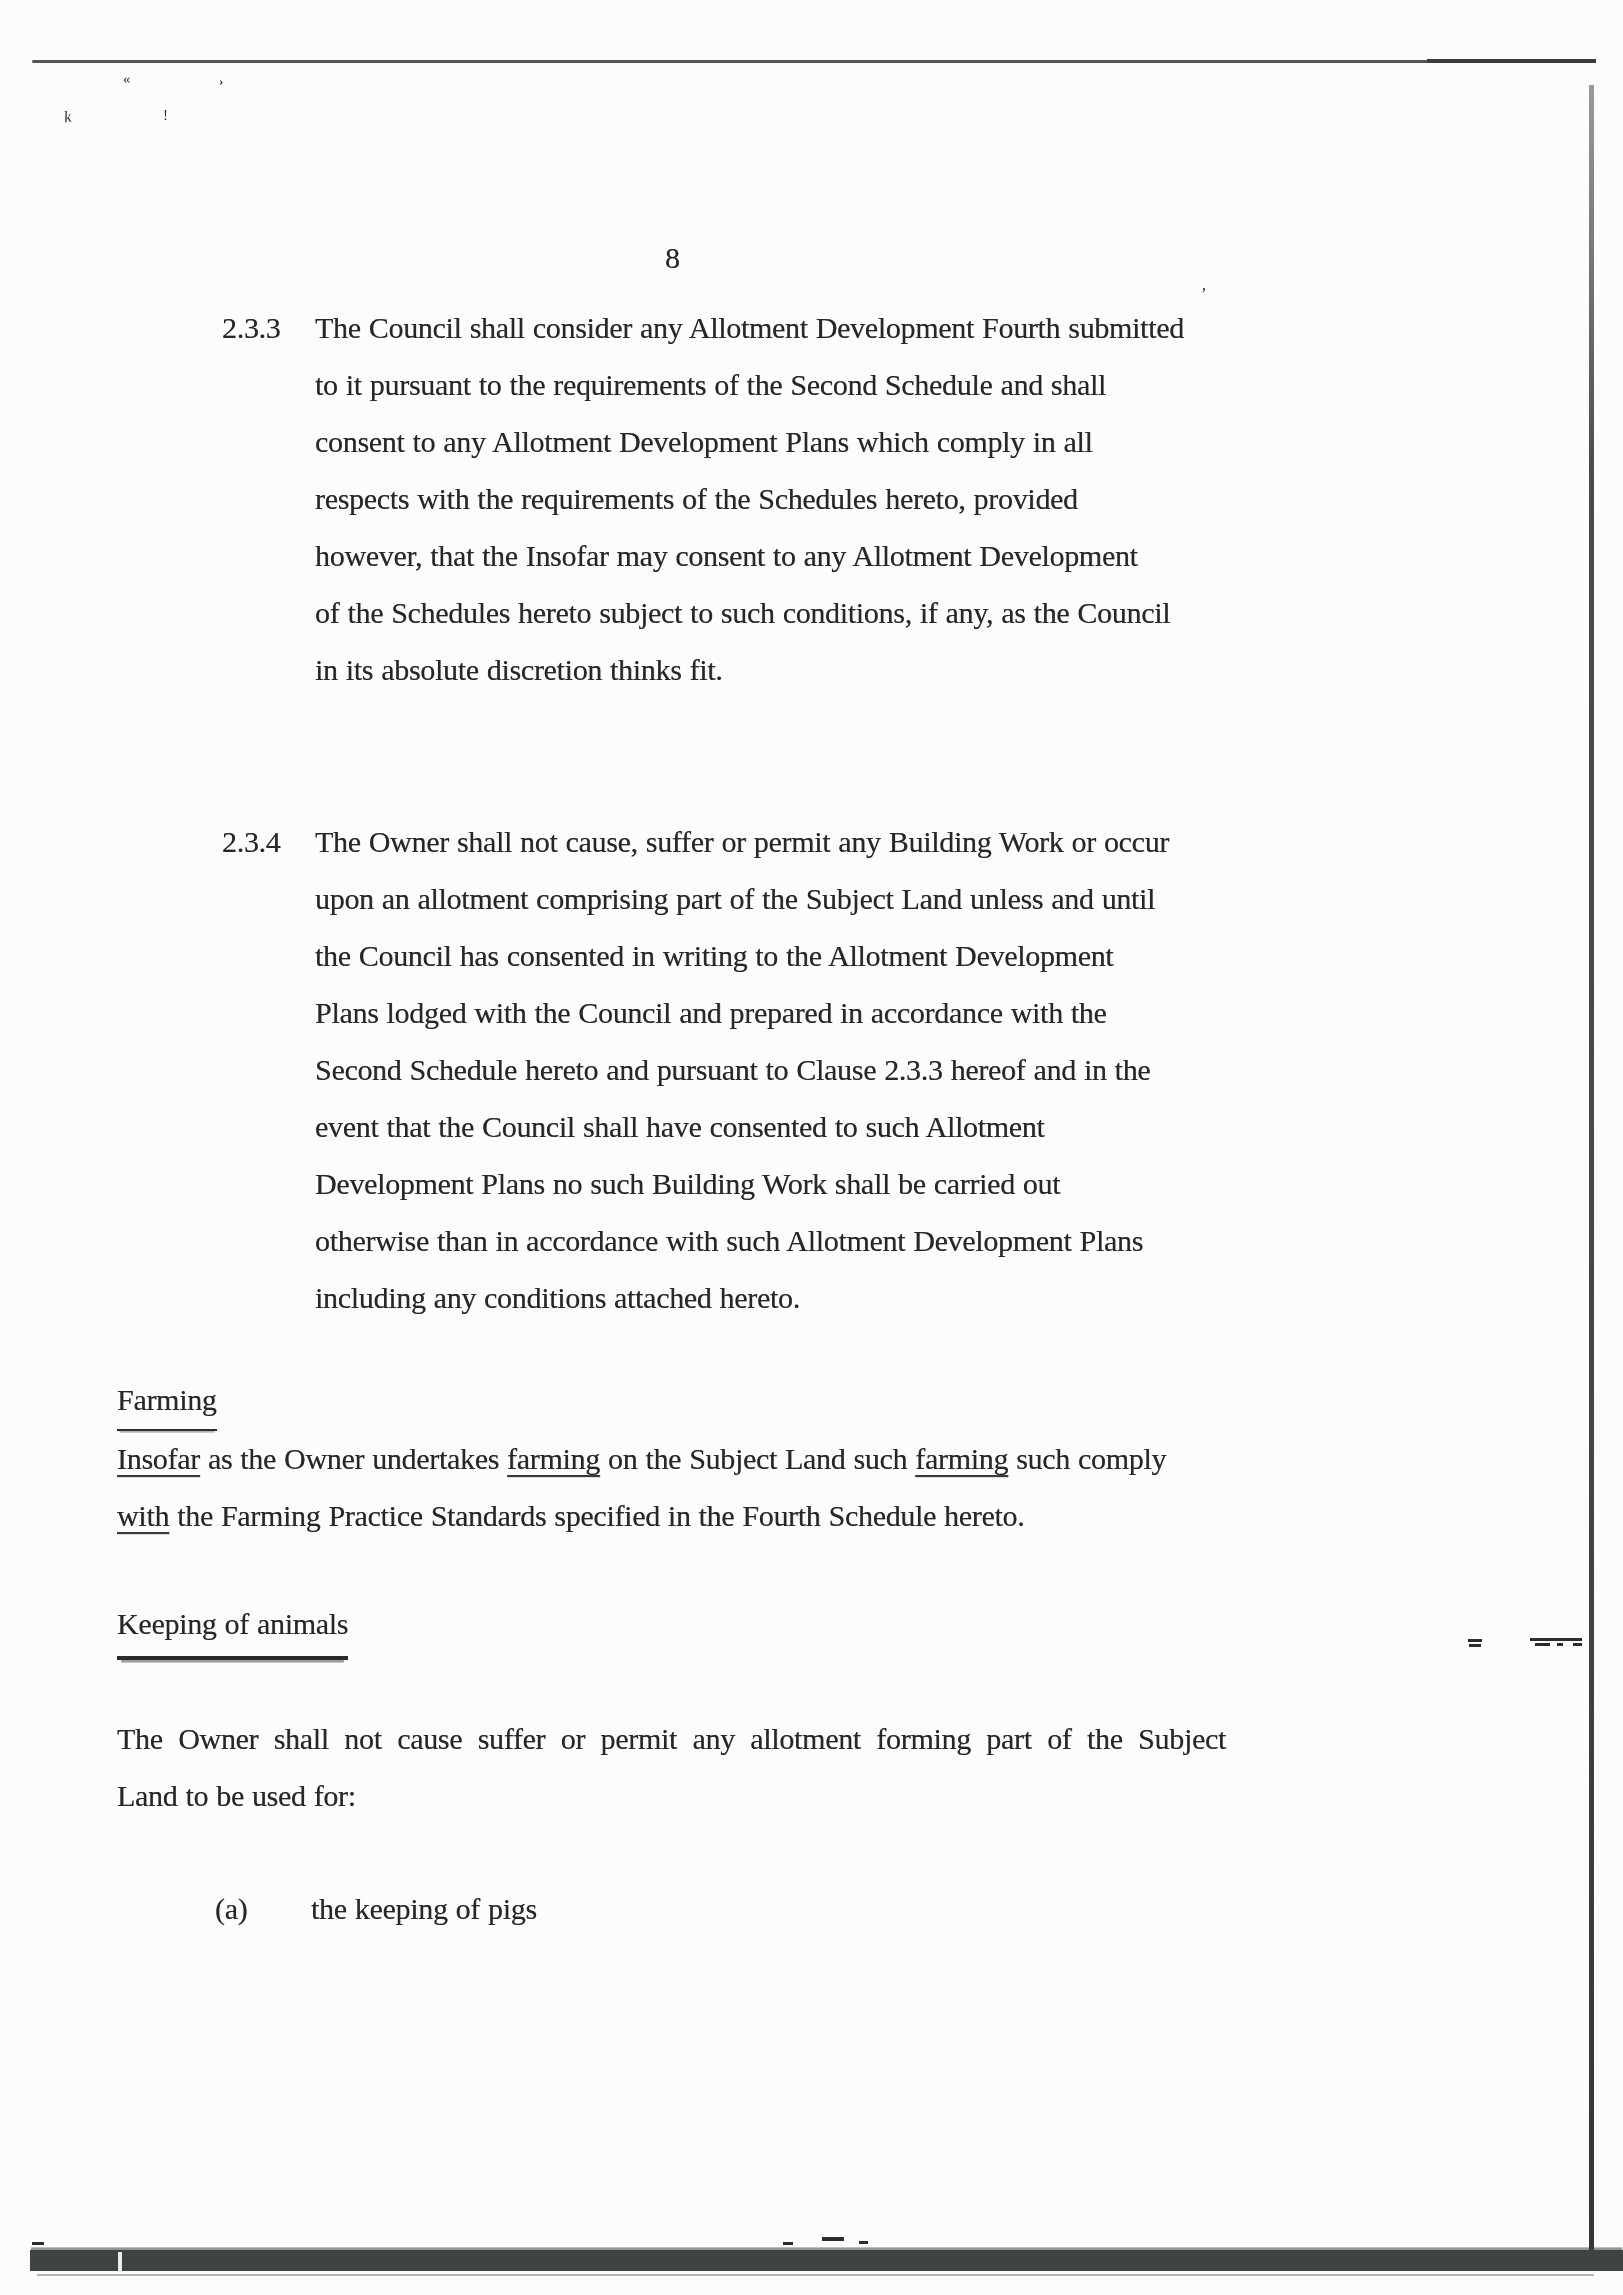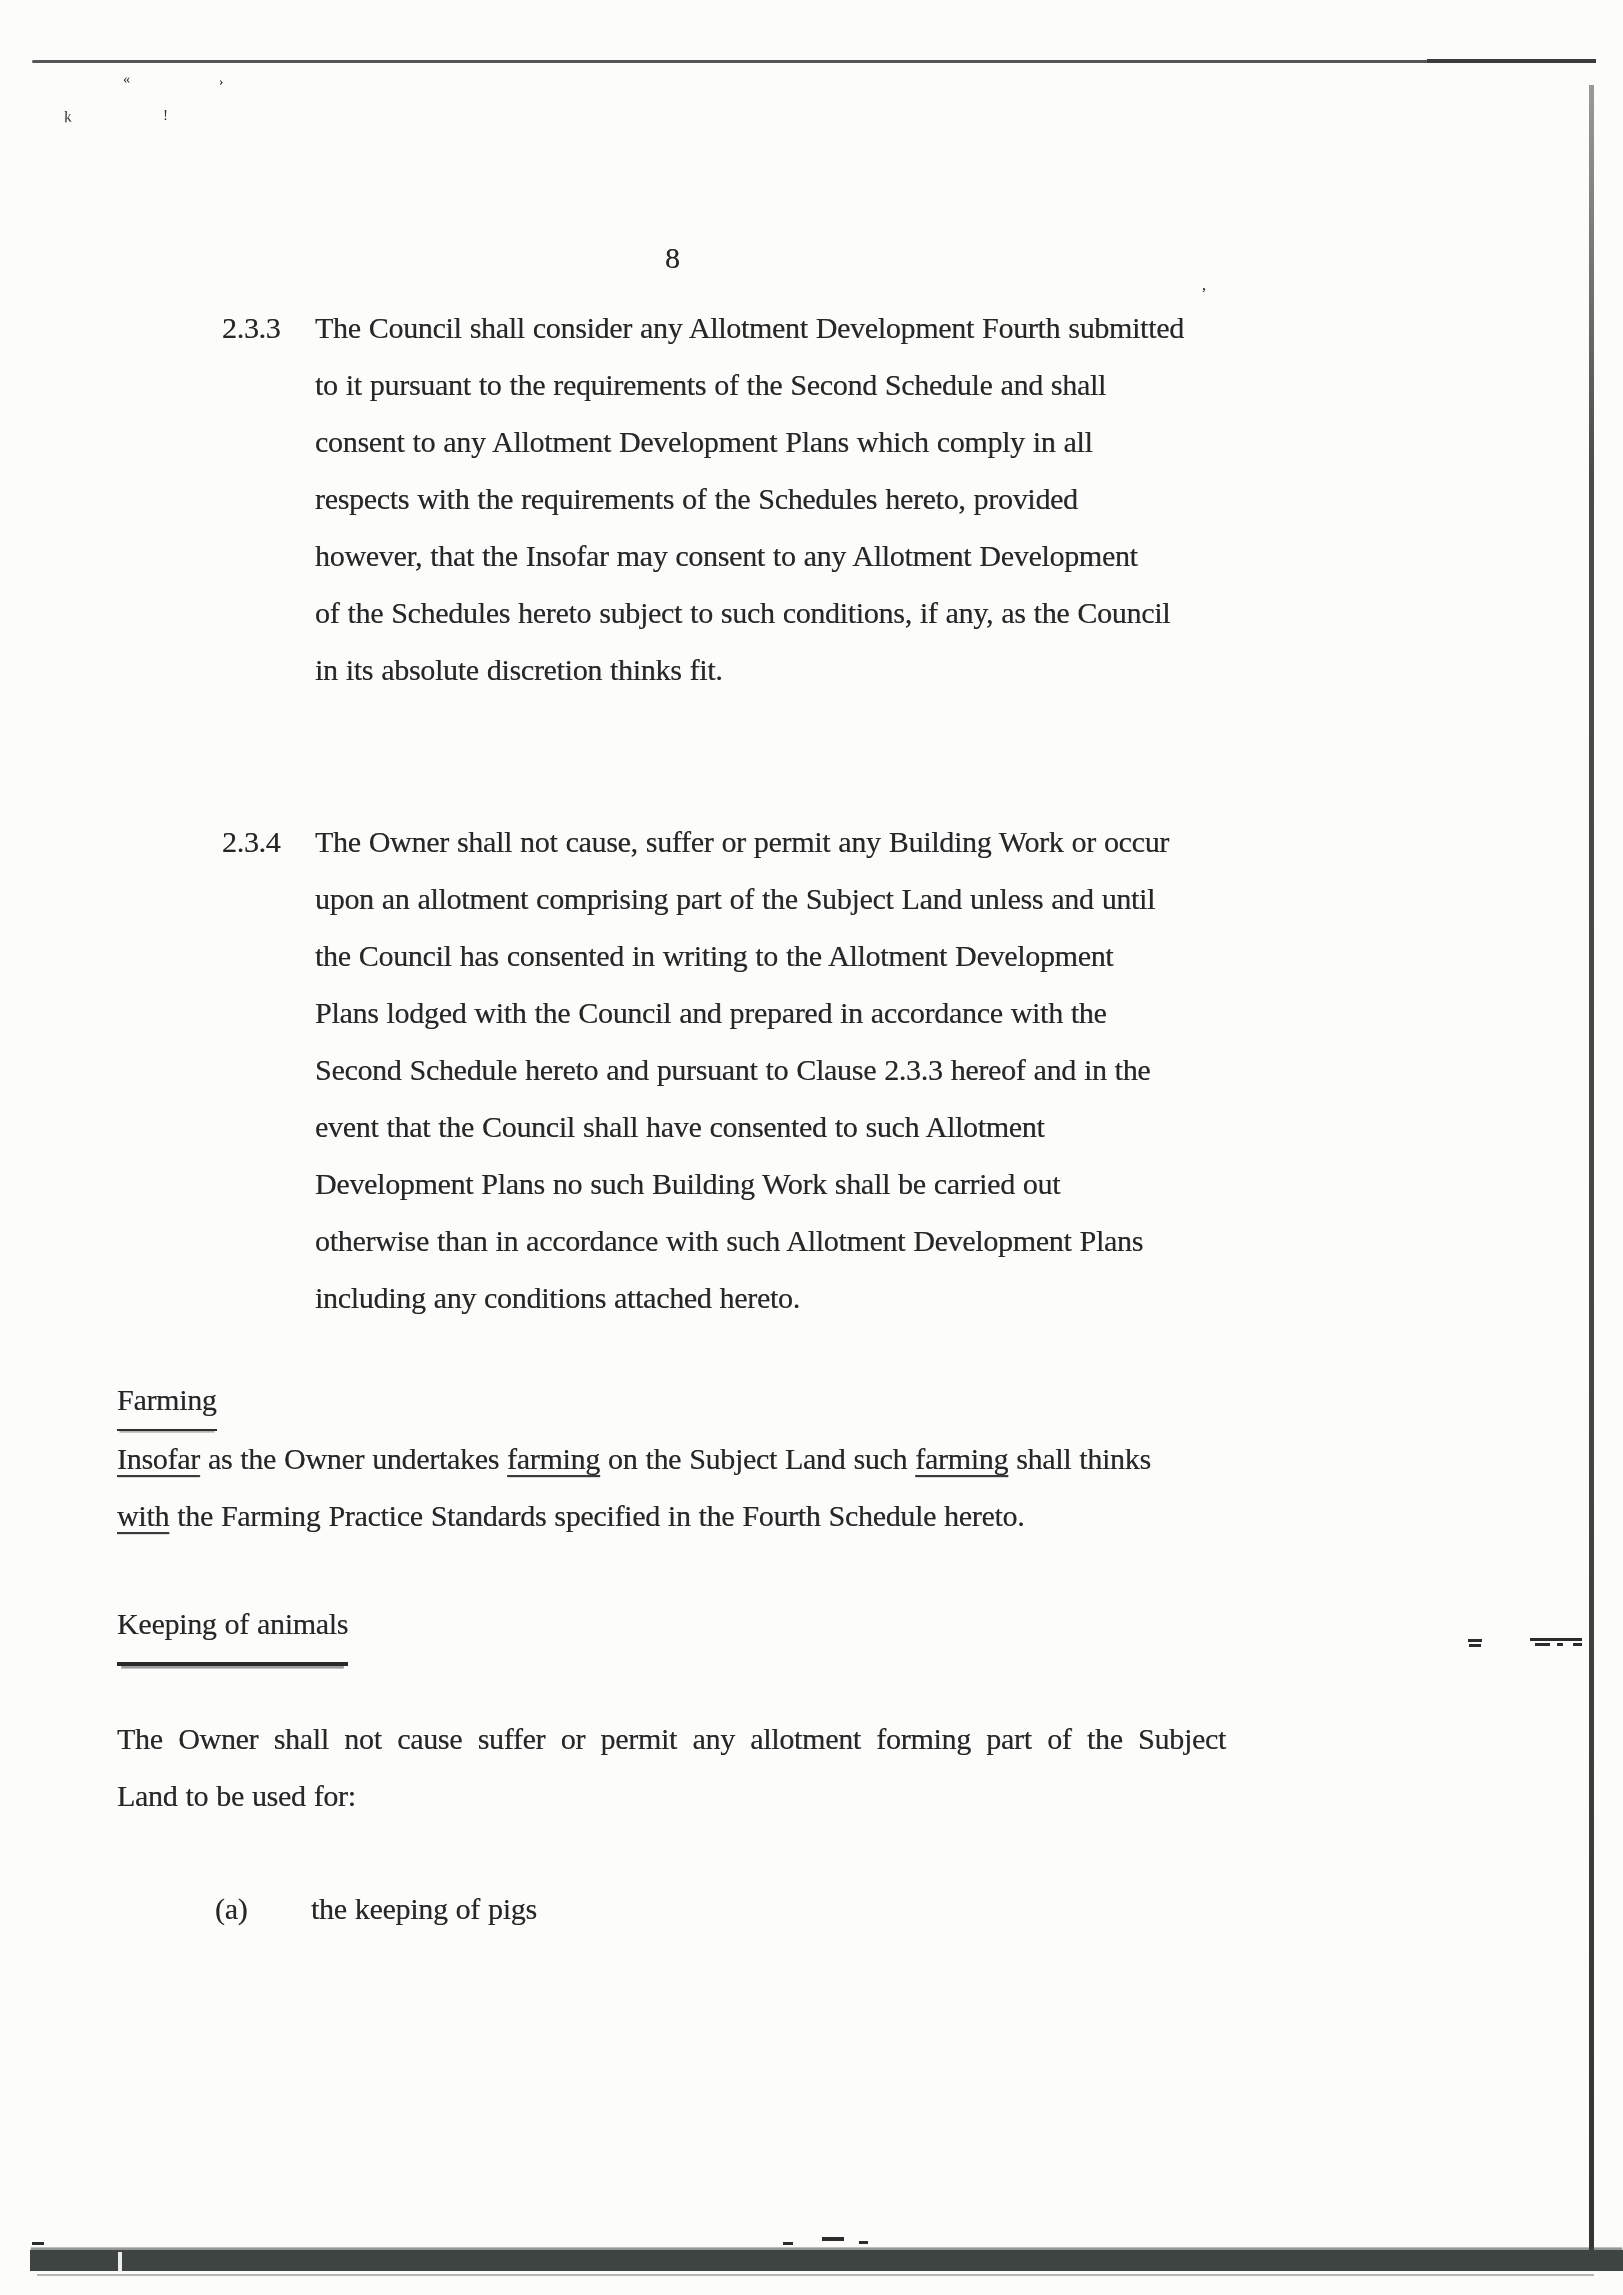--- a/index.html
+++ b/index.html
@@ -29,21 +29,21 @@
   }
   .heading-underline{
     display:inline-block;
     border-bottom:2.5px solid #2e2e2e;
     padding-bottom:0.8px;
     box-shadow:0 4.2px 0 -2.5px rgba(46,46,46,0.35);
   }
   .heading-underline-thick{
     display:inline-block;
     border-bottom:4.2px solid #2a2a2a;
-    padding-bottom:10px;
+    padding-bottom:4px;
     box-shadow:0 6.8px 0 -4.2px rgba(42,42,42,0.45);
   }
   .useg{
     text-decoration:underline;
     text-decoration-thickness:2.1px;
     text-underline-offset:6px;
     text-decoration-color:#3a3a3a;
   }
   .clause-num{position:absolute;}
   
@@ -130,21 +130,21 @@
     <div class="line">event that the Council shall have consented to such Allotment</div>
     <div class="line">Development Plans no such Building Work shall be carried out</div>
     <div class="line">otherwise than in accordance with such Allotment Development Plans</div>
     <div class="line">including any conditions attached hereto.</div>
   </div>
 
   <div class="txt line" style="left:117px;top:1371px;">
     <span class="heading-underline">Farming</span>
   </div>
   <div class="txt" style="left:117px;top:1430px;">
-    <div class="line"><span class="useg">Insofar</span><span> as the Owner undertakes </span><span class="useg">farming</span><span> on the Subject Land such </span><span class="useg">farming</span><span> shall thinks</span></div>
+    <div class="line"><span class="useg">Insofar</span><span> as the Owner undertakes </span><span class="useg">farming</span><span> on the Subject Land such </span><span class="useg">farming</span><span> such comply</span></div>
     <div class="line"><span class="useg">with</span><span> the Farming Practice Standards specified in the Fourth Schedule hereto.</span></div>
   </div>
 
   <div class="txt line" style="left:117px;top:1595px;">
     <span class="heading-underline-thick">Keeping of animals</span>
   </div>
   <div class="txt" style="left:117px;top:1710px;">
     <div class="line jline">The Owner shall not cause suffer or permit any allotment forming part of the Subject</div>
     <div class="line">Land to be used for:</div>
   </div>

